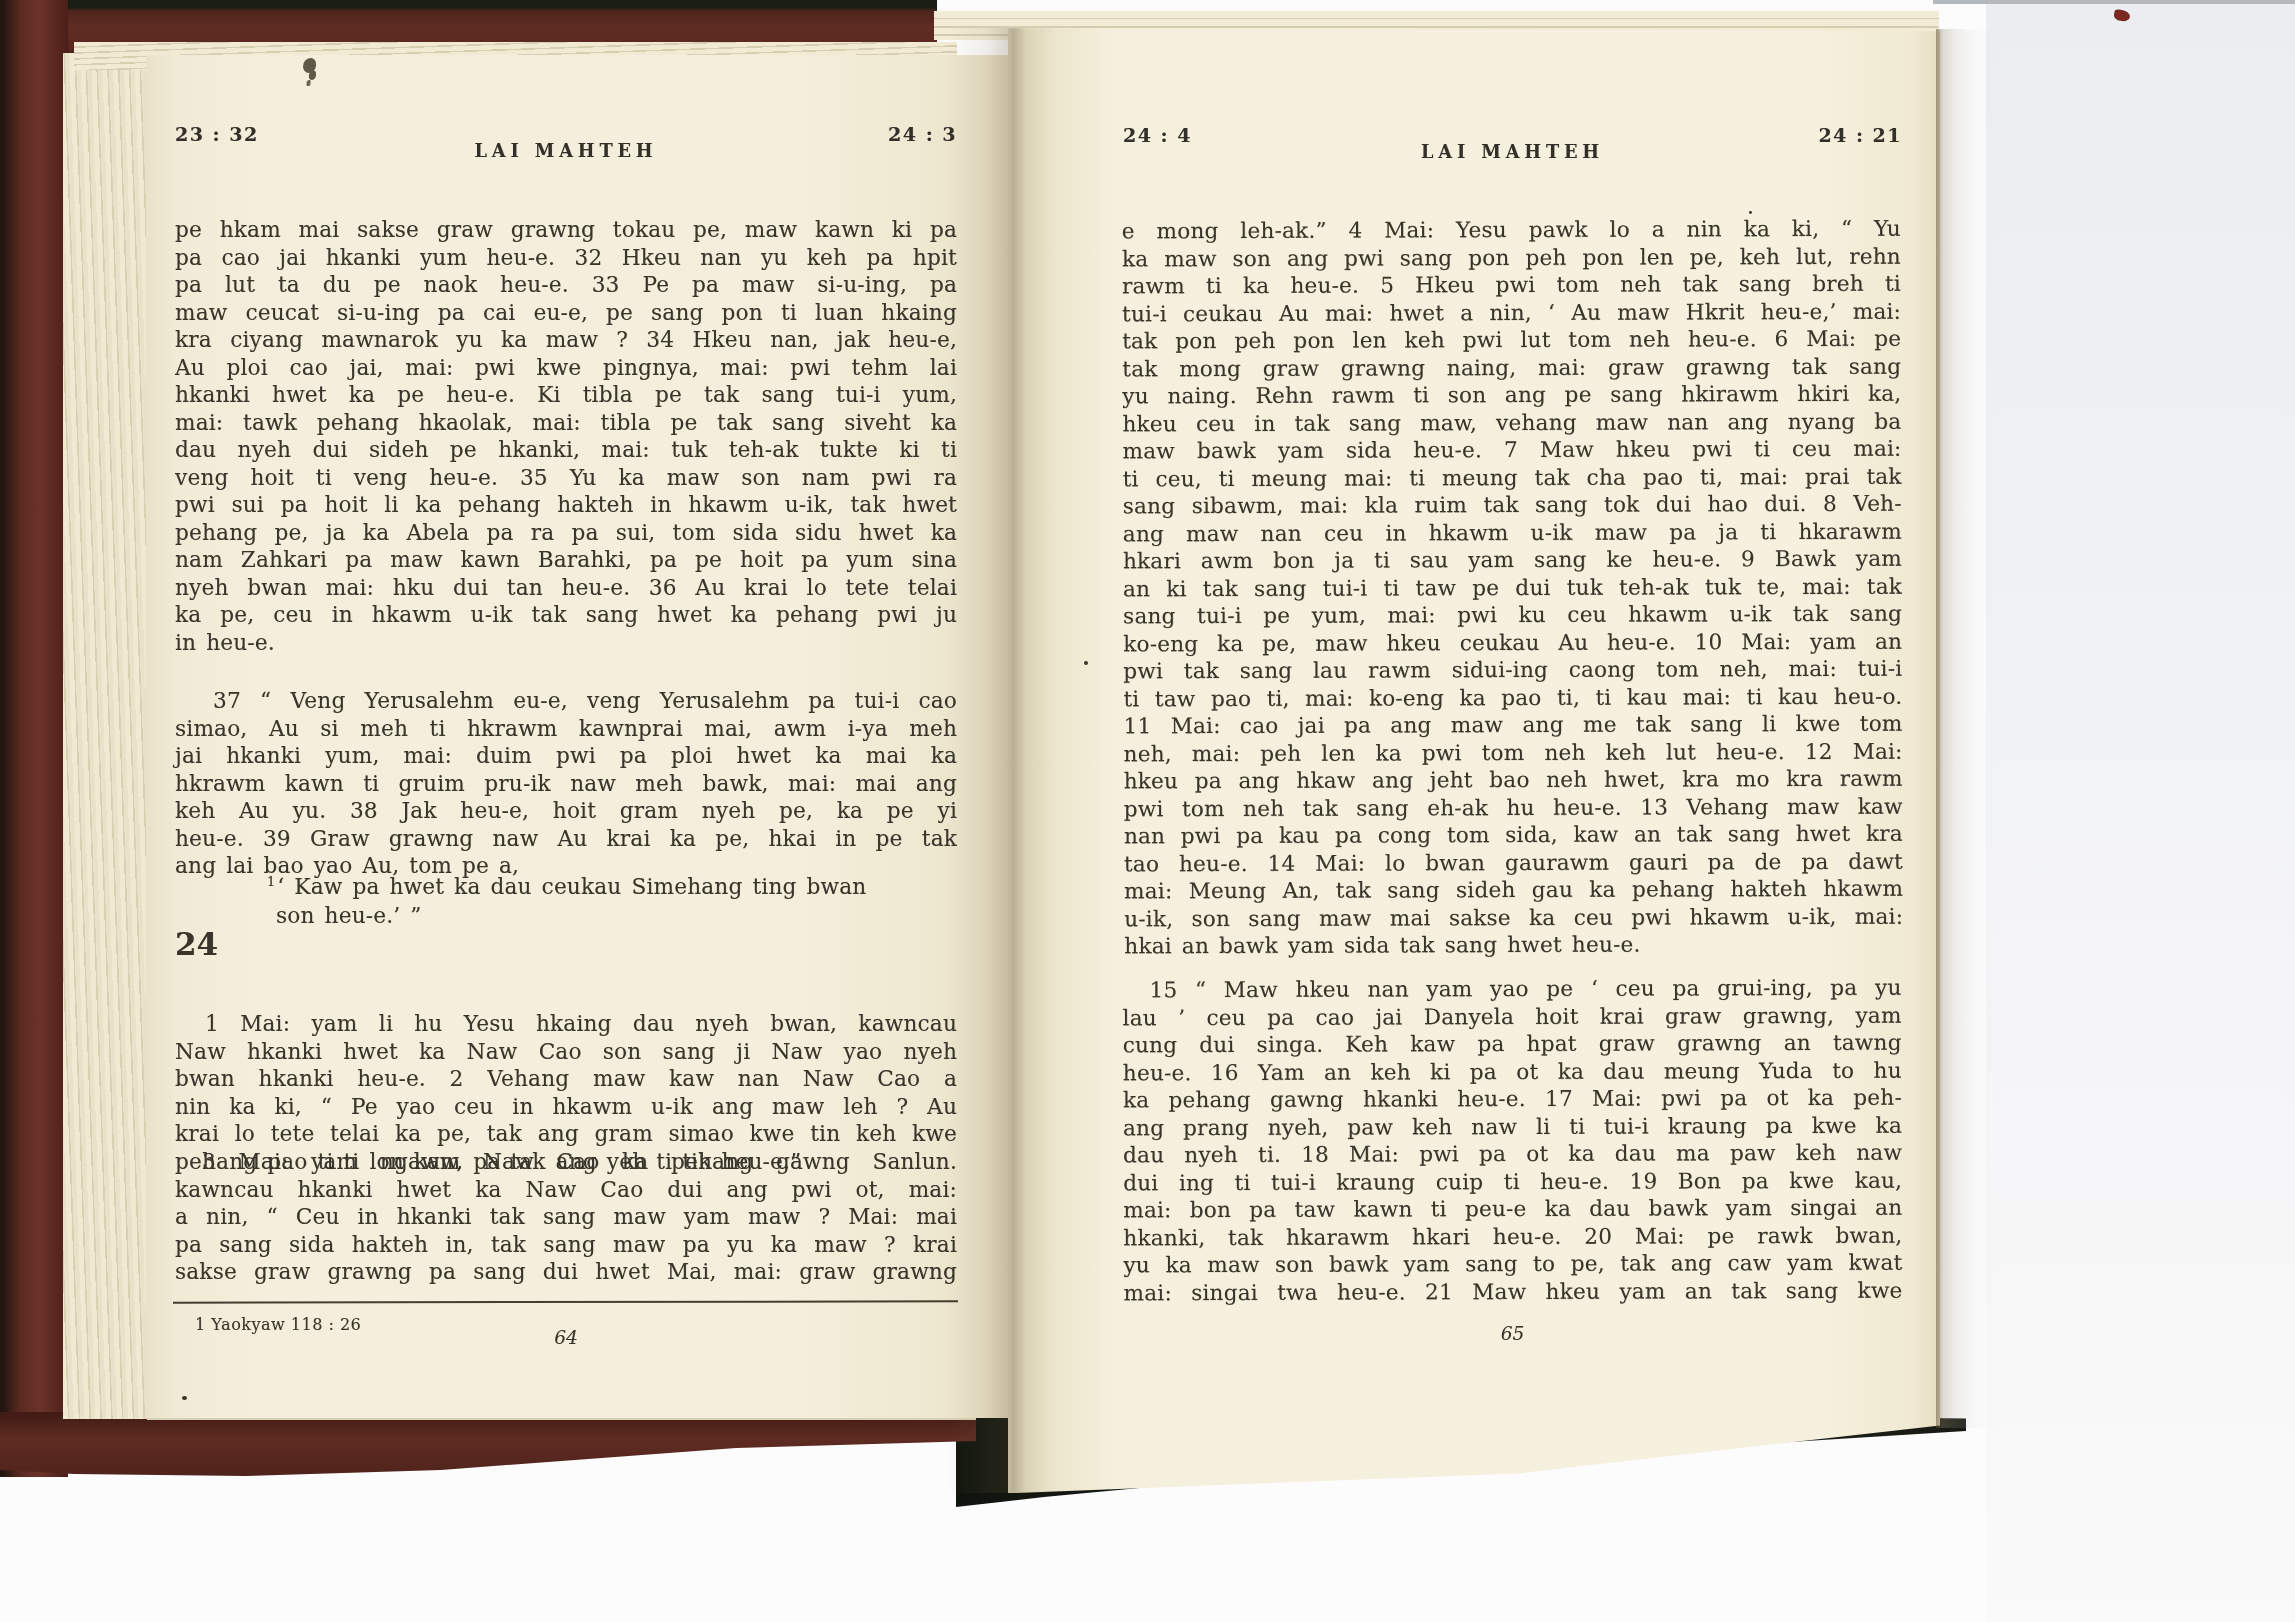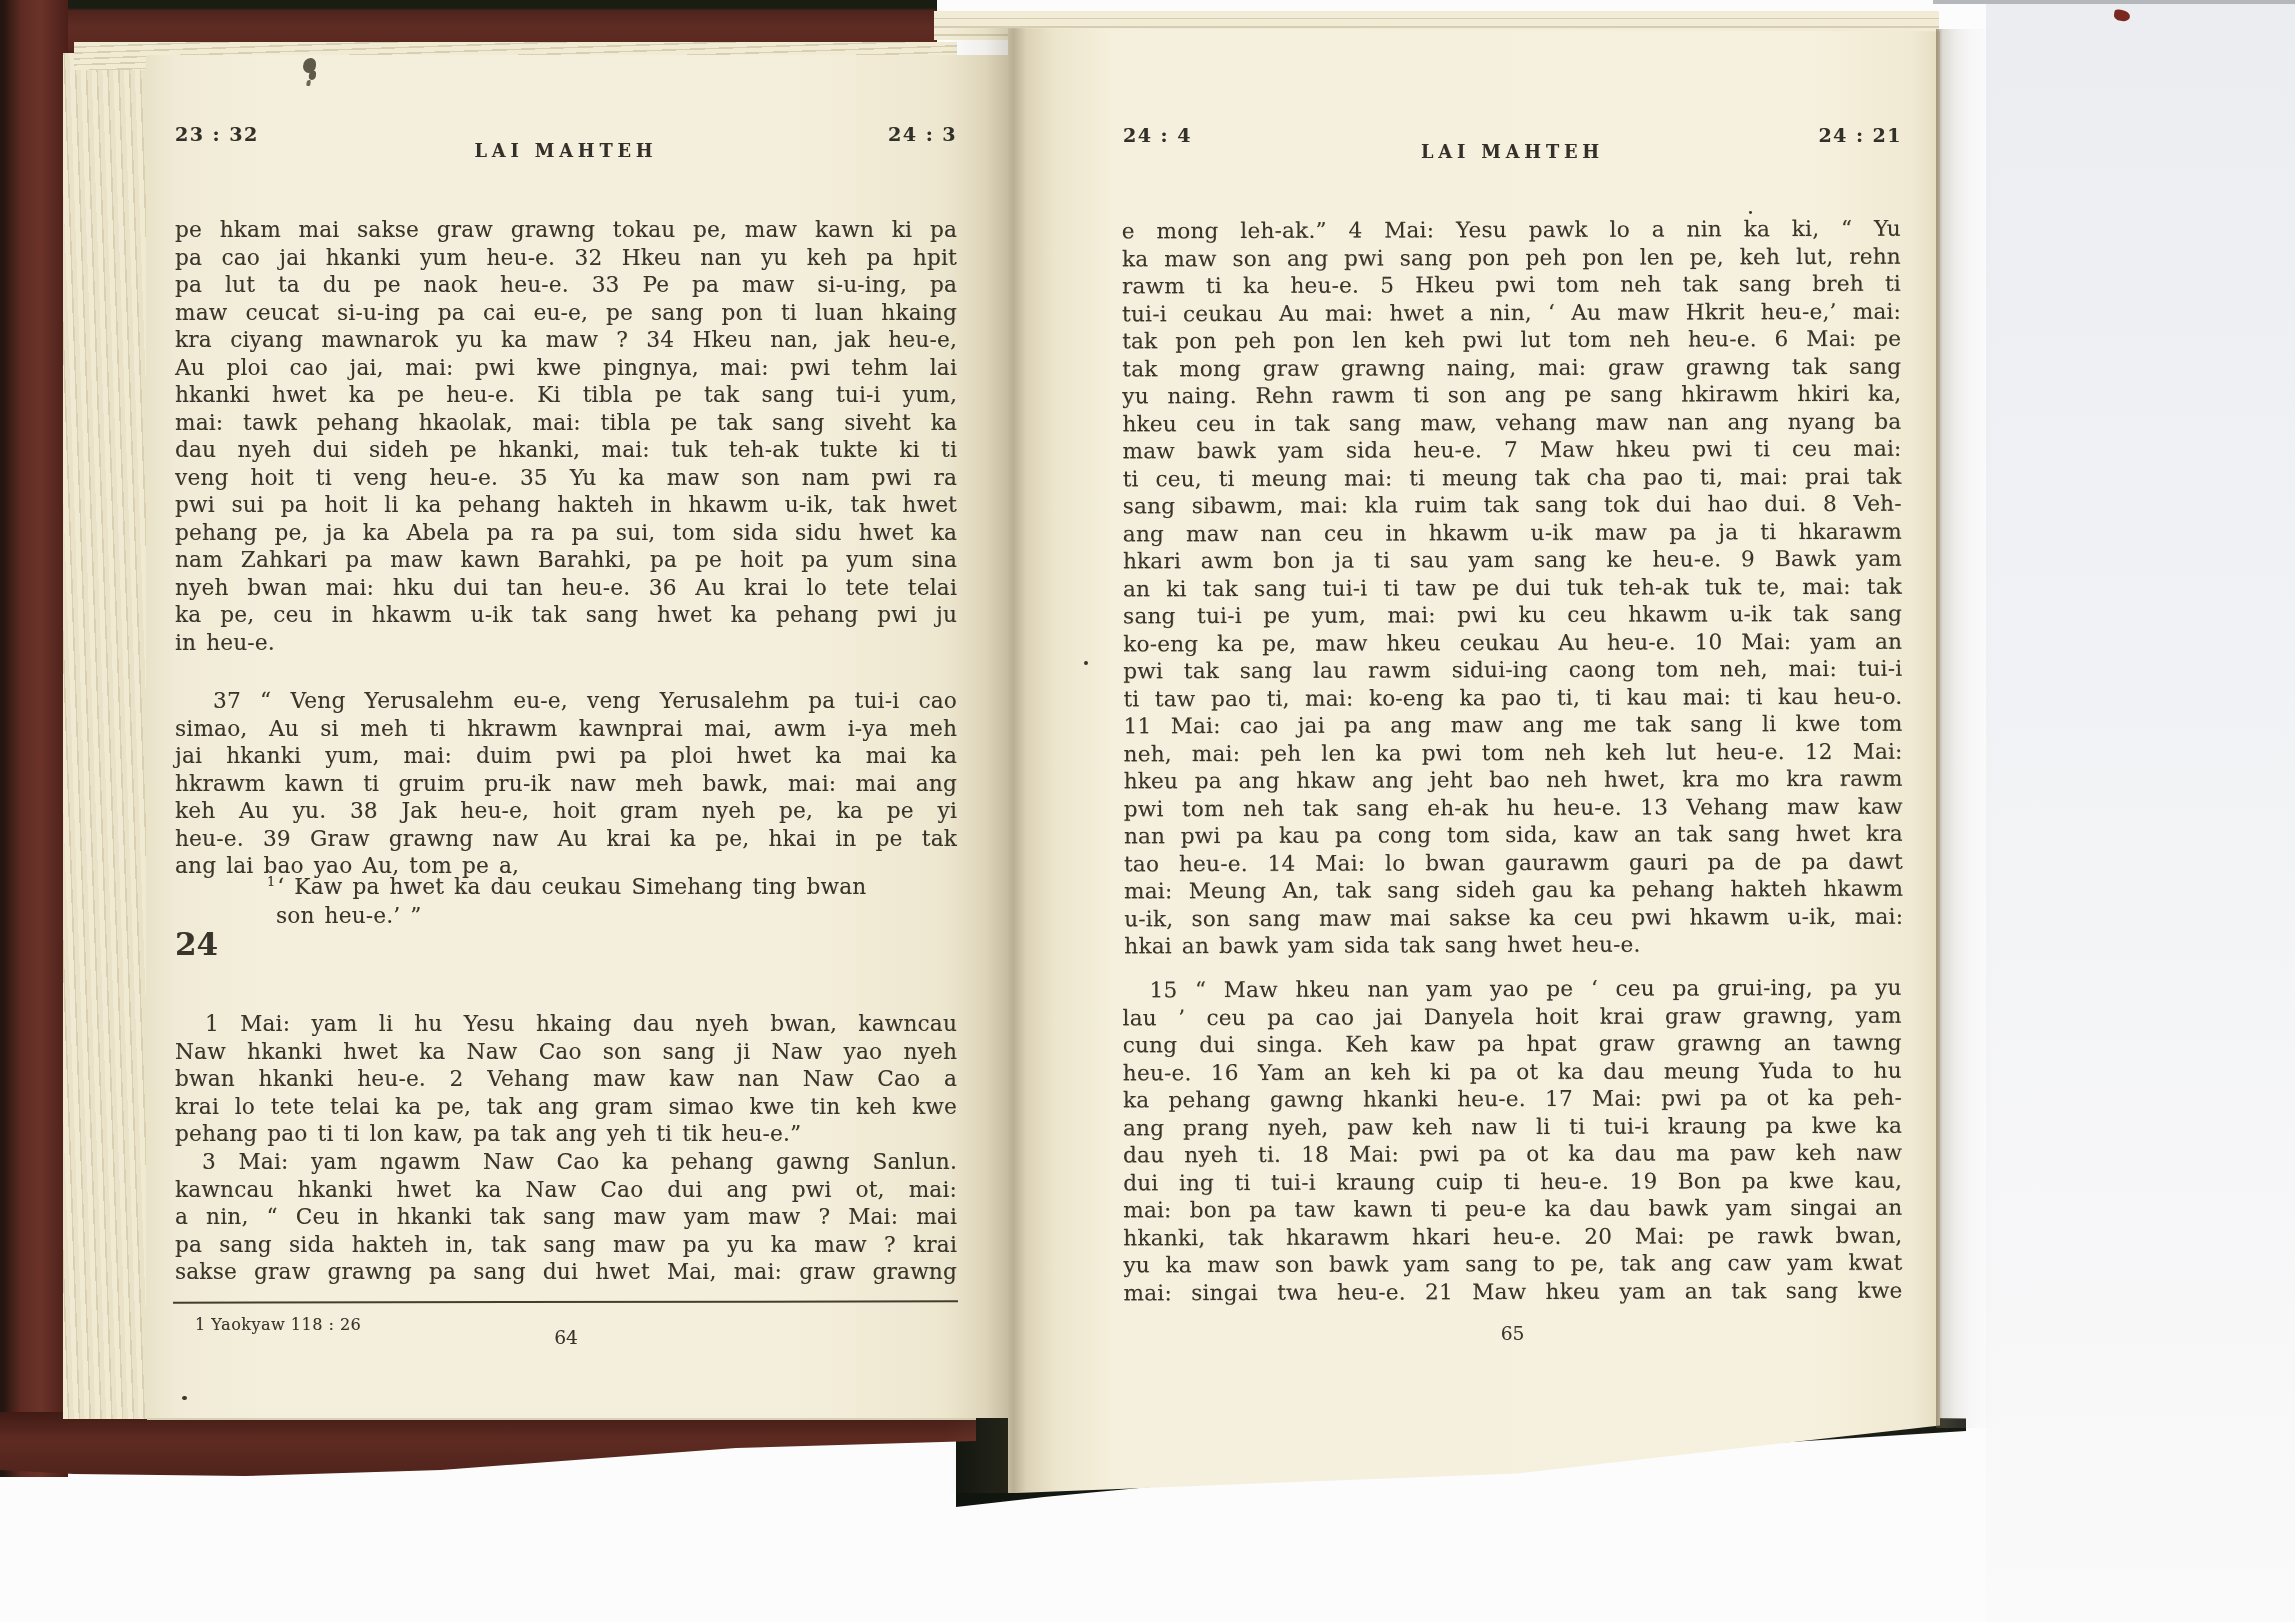--- a/index.html
+++ b/index.html
@@ -86,21 +86,21 @@
   .quote sup{font-size:12.8px;line-height:0;vertical-align:super;margin-right:2px;}
   .q1{left:267px;top:873px;}
   .q2{left:276px;top:902px;}
   .chapter{left:175px;top:931px;width:782px;text-align:left;
            font-size:31px;font-weight:700;line-height:27.5px;}
   .p-l3{left:175px;top:981px;width:782px;}
   .p-l4{left:175px;top:1148px;width:782px;}
   .fn-rule{position:absolute;left:173px;top:1301px;width:785px;height:2px;
            background:#433c2f;z-index:6;transform:rotate(-0.1deg);}
   .fn{left:195px;top:1315px;font-size:16px;letter-spacing:0.5px;}
-  .pgnum{font-size:18.6px;text-align:center;}
+  .pgnum{font-size:18.6px;text-align:center;font-style:italic;}
   .pg64{left:175px;top:1327px;width:782px;}
   .p-r1{left:1123px;top:216px;width:779px;transform:rotate(-0.2deg);}
   .p-r2{left:1123px;top:975px;width:779px;transform:rotate(-0.2deg);}
   .pg65{left:1123px;top:1323px;width:779px;}
 </style>
 </head>
 <body>
 
 <div id="scan">
 
@@ -157,20 +157,21 @@
       <div class="line">heu-e.  39 Graw grawng naw Au krai ka pe, hkai in pe tak</div>
       <div class="line no-j">ang lai bao yao Au, tom pe a,</div>
     </div>
   <div class="tx quote q1"><sup>1</sup><span>‘ Kaw pa hwet ka dau ceukau Simehang ting bwan</span></div>
   <div class="tx quote q2"><span>son heu-e.’ ”</span></div>
   <div class="tx chapter">24</div>
   <div class="tx txt p-l3 indent62">
       <div class="line">1 Mai: yam li hu Yesu hkaing dau nyeh bwan, kawncau</div>
       <div class="line">Naw hkanki hwet ka Naw Cao son sang ji Naw yao nyeh</div>
       <div class="line">bwan hkanki heu-e.  2 Vehang maw kaw nan Naw Cao a</div>
+      <div class="line">nin ka ki, “ Pe yao ceu in hkawm u-ik ang maw leh ?  Au</div>
       <div class="line">krai lo tete telai ka pe, tak ang gram simao kwe tin keh kwe</div>
       <div class="line no-j">pehang pao ti ti lon kaw, pa tak ang yeh ti tik heu-e.”</div>
     </div>
   <div class="tx txt p-l4 indent55">
       <div class="line">3 Mai: yam ngawm Naw Cao ka pehang gawng Sanlun.</div>
       <div class="line">kawncau hkanki hwet ka Naw Cao dui ang pwi ot, mai:</div>
       <div class="line">a nin, “ Ceu in hkanki tak sang maw yam maw ?  Mai: mai</div>
       <div class="line">pa sang sida hakteh in, tak sang maw pa yu ka maw ? krai</div>
       <div class="line">sakse graw grawng pa sang dui hwet Mai, mai: graw grawng</div>
     </div>

